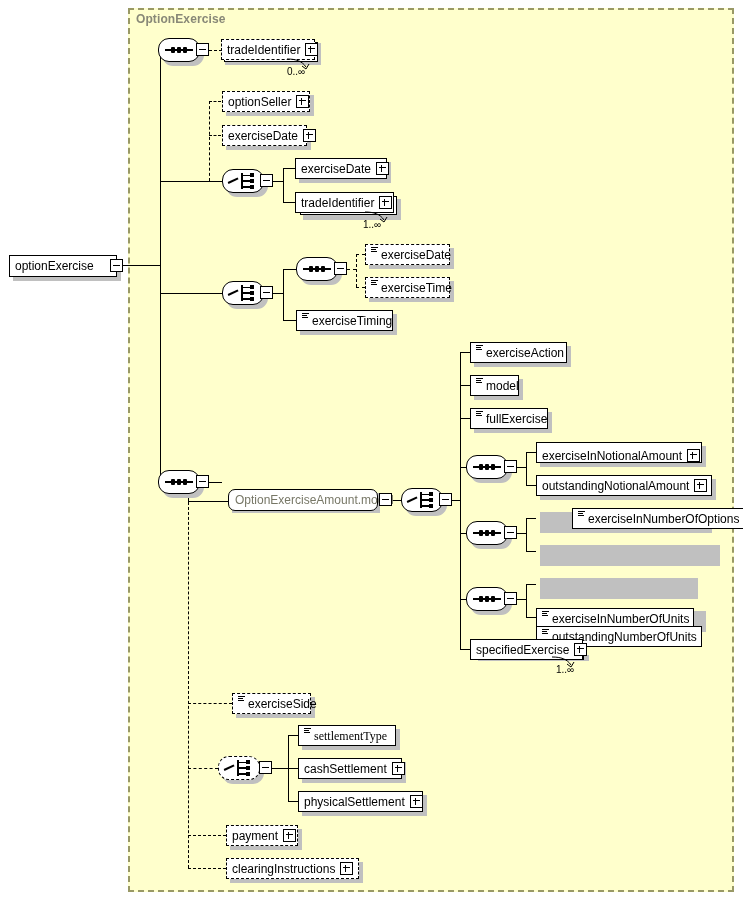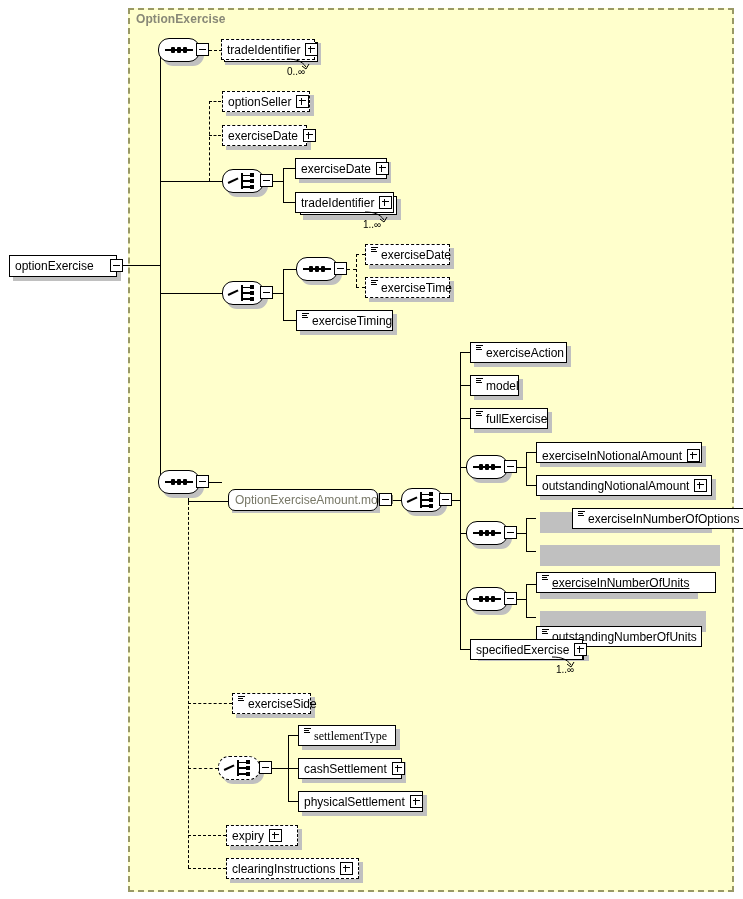--- a/index.html
+++ b/index.html
@@ -383,21 +383,21 @@
         <b></b>
       </div>
   </div>
   <div class="minusbtn" style="left:504px;top:592px;"></div>
   <div class="ln h" style="left:517px;top:599px;width:9px;"></div>
   <div class="ln v" style="left:526px;top:584px;height:33px;"></div>
   <div class="ln h" style="left:526px;top:584px;width:10px;"></div>
   <div class="ln h" style="left:526px;top:617px;width:10px;"></div>
 
   <div class="shadow" style="left:540px;top:578px;width:158px;height:21px;"></div>
-  <div class="nodebox" style="left:536px;top:572px;width:180px;height:21px;text-decoration:underline;">
+  <div class="nodebox" style="left:536px;top:608px;width:158px;height:21px;">
     <span class="tglyph">
         <i></i>
         <i></i>
         <i></i>
       </span>
     <span class="lbl">exerciseInNumberOfUnits</span>
   </div>
 
   <div class="shadow" style="left:540px;top:611px;width:166px;height:21px;"></div>
   <div class="nodebox" style="left:536px;top:626px;width:166px;height:21px;">
@@ -476,21 +476,21 @@
   </div>
 
   <div class="shadow" style="left:302px;top:795px;width:125px;height:21px;"></div>
   <div class="nodebox" style="left:298px;top:791px;width:125px;height:21px;">
     <span class="lbl">physicalSettlement</span>
     <span class="plus"></span>
   </div>
 
   <div class="shadow" style="left:230px;top:829px;width:72px;height:21px;"></div>
   <div class="nodebox opt" style="left:226px;top:825px;width:72px;height:21px;">
-    <span class="lbl">expiry</span>
+    <span class="lbl">payment</span>
     <span class="plus"></span>
   </div>
 
   <div class="shadow" style="left:230px;top:862px;width:133px;height:21px;"></div>
   <div class="nodebox opt" style="left:226px;top:858px;width:133px;height:21px;">
     <span class="lbl">clearingInstructions</span>
     <span class="plus"></span>
   </div>
 
 </div>

